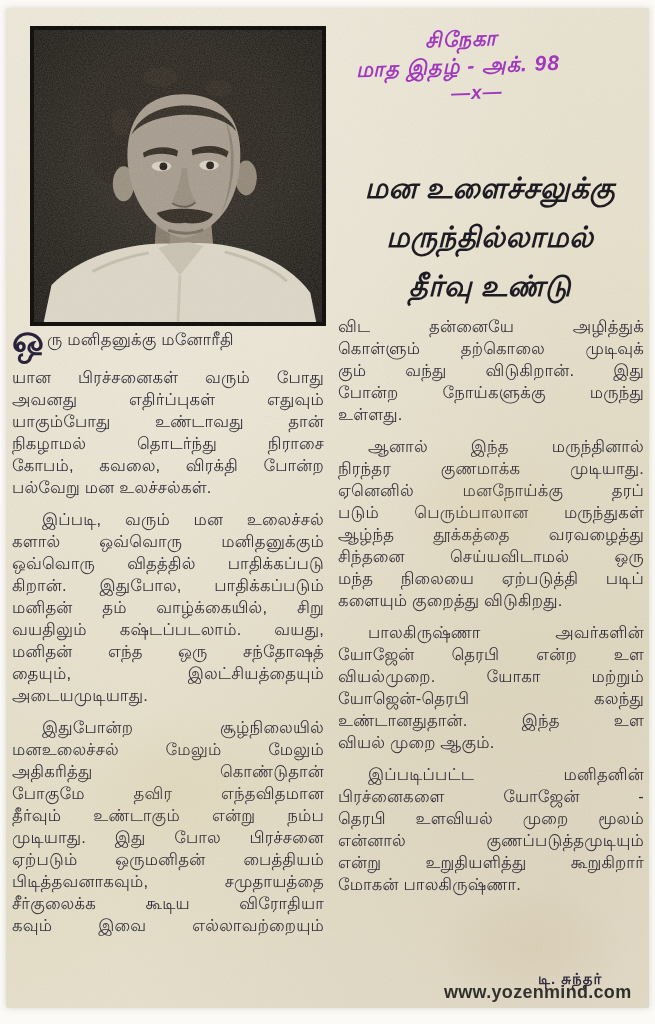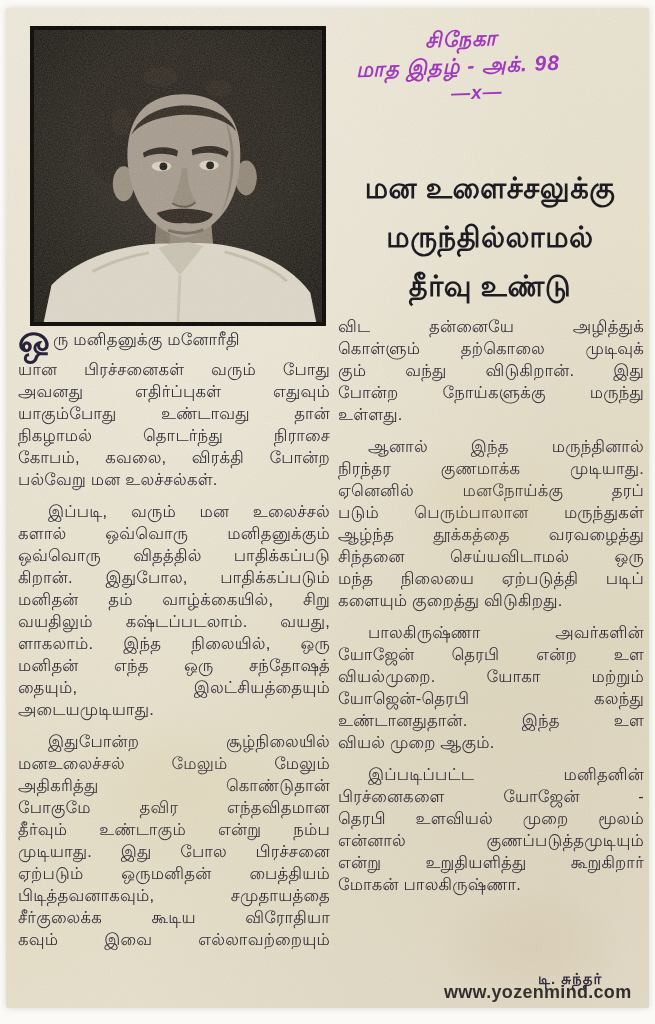--- a/index.html
+++ b/index.html
@@ -36,36 +36,36 @@
   }
   .hw1{margin-left:72px;}
   .hw2{margin-left:2px;}
   .hw3{margin-left:96px;font-size:19px;}
 
   .headline{
     position:absolute;left:326px;top:156px;width:316px;margin:0;
     font-size:29px;font-weight:800;color:#17161e;line-height:49px;
     letter-spacing:0.5px;
   }
-  .headline .tl{text-align-last:center;}
+  .headline .tl{text-align-last:center;font-style:italic;}
 
   .col{
     position:absolute;color:#2e2a36;font-size:16.5px;line-height:22px;
     font-weight:500;letter-spacing:0.2px;
   }
-  .col.left{left:12px;top:320px;width:312px;}
+  .col.left{left:6px;top:320px;width:312px;}
   .col.right{left:332px;top:307px;width:306px;}
 
   .tl{text-align:justify;text-align-last:justify;white-space:normal;}
   .para{margin:0 0 10px 0;}
   .para > .tl:last-child{text-align-last:left;}
   .para.cont > .tl:last-child{text-align-last:justify;}
   .para.indent > .tl:first-child{text-indent:30px;}
   .para.first{margin-bottom:0;}
-  .para.joined{margin-top:8px;}
+  .para.joined{margin-top:16px;}
 
   .dropcap{
     font-size:38px;font-weight:800;color:#221d38;line-height:18px;
     vertical-align:-7px;margin-right:3px;
   }
 
   .byline{
     position:absolute;left:532px;top:962px;font-size:15px;font-weight:700;
     color:#27233a;letter-spacing:1px;
   }
@@ -168,21 +168,20 @@
         <div class="tl">கோபம், கவலை, விரக்தி போன்ற</div>
         <div class="tl">பல்வேறு மன உலச்சல்கள்.</div>
       </div>
     <div class="para indent">
         <div class="tl">இப்படி, வரும் மன உலைச்சல்</div>
         <div class="tl">களால் ஒவ்வொரு மனிதனுக்கும்</div>
         <div class="tl">ஒவ்வொரு விதத்தில் பாதிக்கப்படு</div>
         <div class="tl">கிறான். இதுபோல, பாதிக்கப்படும்</div>
         <div class="tl">மனிதன் தம் வாழ்க்கையில், சிறு</div>
         <div class="tl">வயதிலும் கஷ்டப்படலாம். வயது,</div>
-        <div class="tl">ளாகலாம். இந்த நிலையில், ஒரு</div>
         <div class="tl">மனிதன் எந்த ஒரு சந்தோஷத்</div>
         <div class="tl">தையும், இலட்சியத்தையும்</div>
         <div class="tl">அடையமுடியாது.</div>
       </div>
     <div class="para indent cont">
         <div class="tl">இதுபோன்ற சூழ்நிலையில்</div>
         <div class="tl">மனஉலைச்சல் மேலும் மேலும்</div>
         <div class="tl">அதிகரித்து கொண்டுதான்</div>
         <div class="tl">போகுமே தவிர எந்தவிதமான</div>
         <div class="tl">தீர்வும் உண்டாகும் என்று நம்ப</div>

